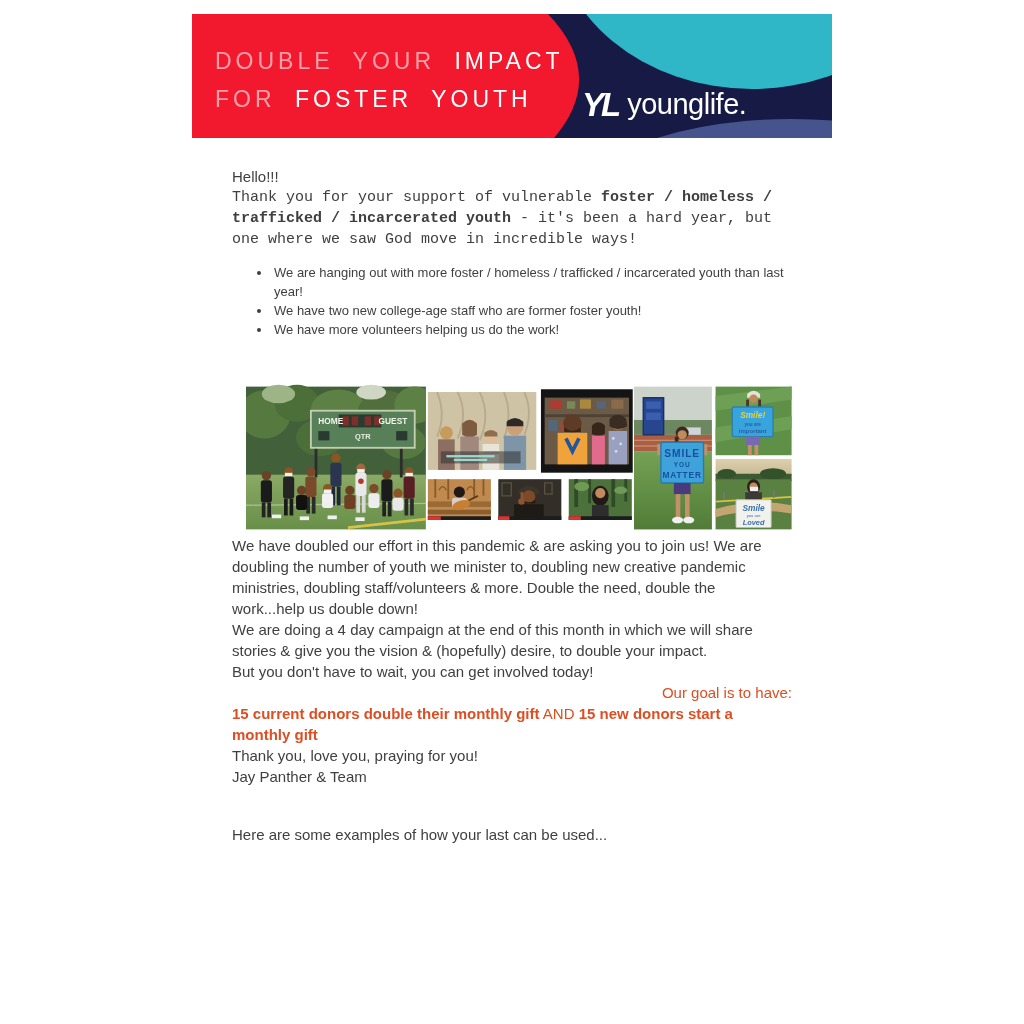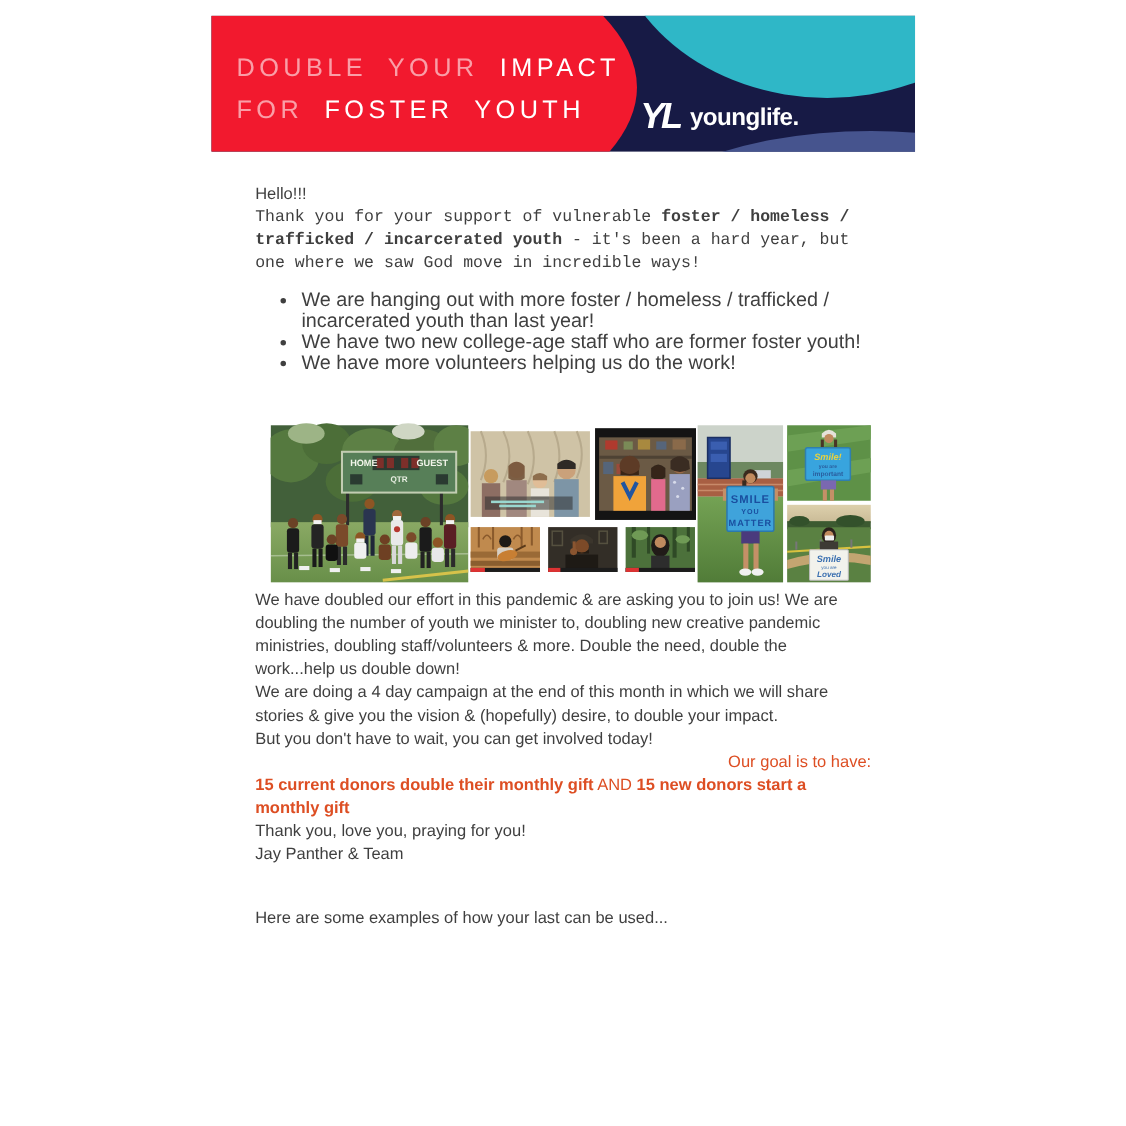--- a/index.html
+++ b/index.html
@@ -9,29 +9,29 @@
 
   
   .banner{position:relative;width:640px;height:152px;overflow:hidden;}
   .banner svg.bg{position:absolute;left:0;top:0;width:640px;height:124px;display:block;}
   .banner-text{position:absolute;left:23px;top:28px;line-height:38px;white-space:nowrap;
                font-size:23px;letter-spacing:4px;word-spacing:9px;font-weight:400;}
   .banner-text .light{color:rgba(255,255,255,0.58);}
   .banner-text .strong{color:#ffffff;}
   .banner-logo{position:absolute;left:390px;top:72px;color:#fff;white-space:nowrap;}
   .yl-mark{font-weight:700;font-style:italic;font-size:33px;letter-spacing:-3px;margin-right:9px;vertical-align:-2px;text-align:right;}
-  .yl-word{font-weight:700;font-size:22px;letter-spacing:-0.5px;}
+  .yl-word{font-weight:400;font-size:29px;letter-spacing:-0.5px;}
 
   
   .content{padding:0 40px;color:var(--text,#3f3f3f);font-size:15px;line-height:21px;}
   .content p{margin:0;}
   .greeting{margin-top:34px;}
   .p1{margin-top:28px;font-family:Liberation Mono, monospace;}
   .content b{font-weight:700;}
-  ul.points{margin:13px 0 0 0;padding-left:40px;font-size:18px;line-height:19px;}
+  ul.points{margin:13px 0 0 0;padding-left:40px;font-size:13px;line-height:19px;}
   ul.points li{margin:0;padding-left:2px;}
   .photos{margin-top:42px;display:flex;align-items:flex-start;padding-left:14px;gap:0;}
   .photos svg{display:block;}
   .p2{margin-top:37px;}
   .p3{margin-top:10px;}
   .p4{margin-top:17px;}
   .goal-intro{margin-top:30px;color:var(--accent,#dd4e23);text-align:right;}
   .goal-line{margin-top:10px;color:var(--accent,#dd4e23);font-weight:700;}
   .goal-line .and{font-weight:400;}
   .closing1{margin-top:31px;}

